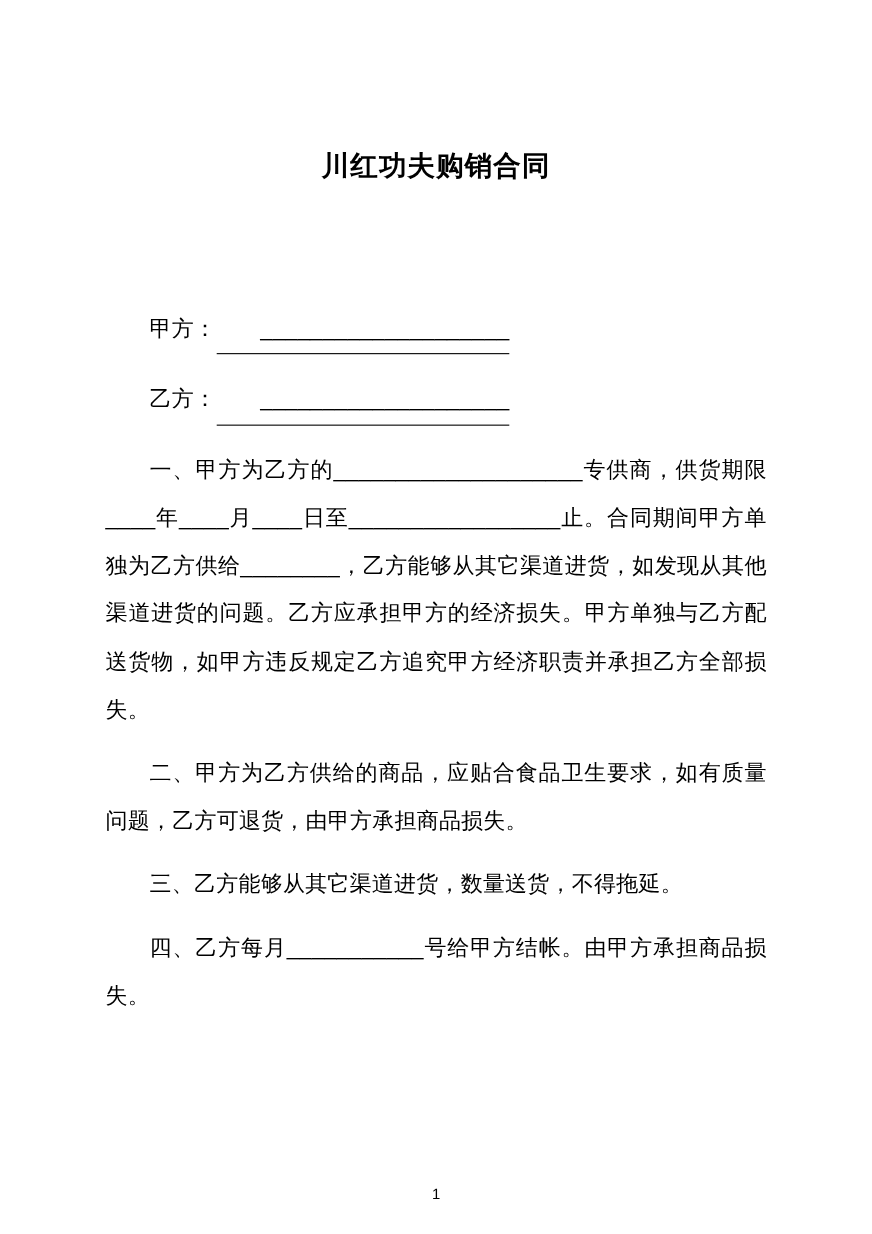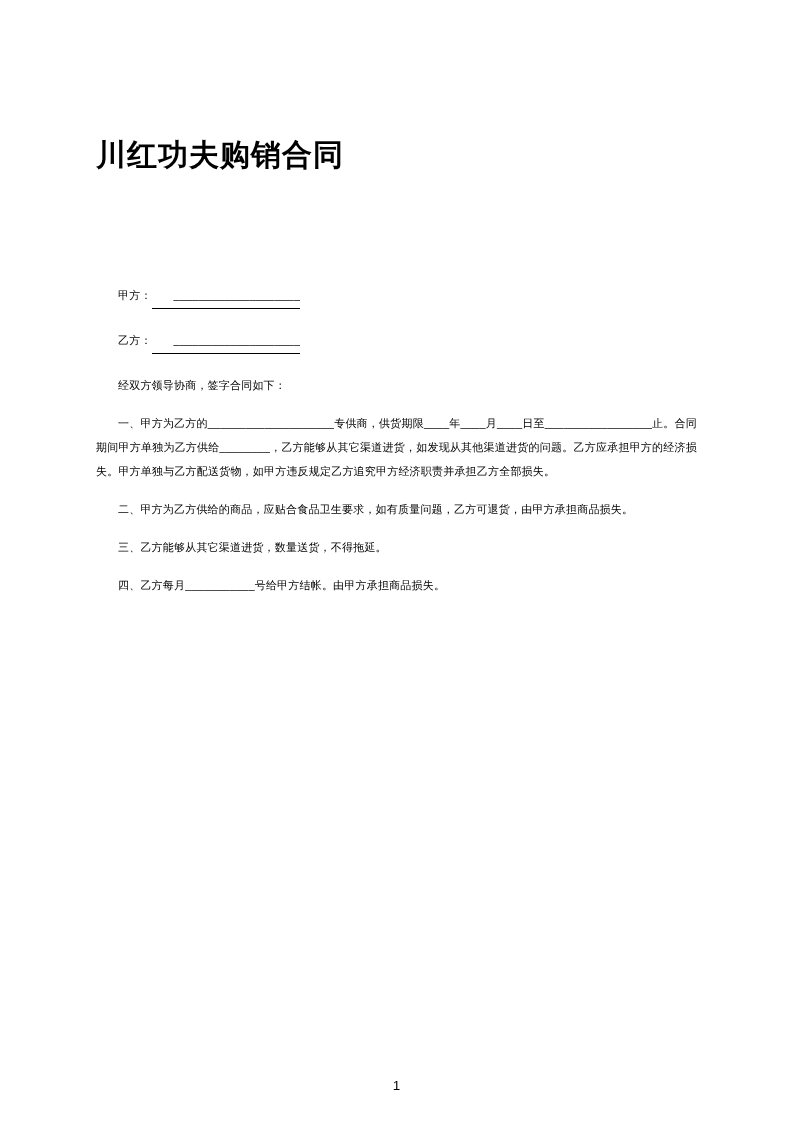--- a/index.html
+++ b/index.html
@@ -16,32 +16,33 @@
     overflow: hidden;
   }
   .page {
     position: relative;
     width: 793px;
     height: 1122px;
     box-sizing: border-box;
     padding: 0 96px;
   }
   .doc-title {
-    font-size: 30px;
+    text-align: center;
+    font-size: 25px;
     font-weight: bold;
     letter-spacing: 1px;
     margin: 0;
     padding-top: 135px;
     line-height: 1.3;
   }
   .body-block {
     margin-top: 110px;
   }
   .para {
-    font-size: 11px;
+    font-size: 20px;
     line-height: 2.18;
     margin: 0 0 14px 0;
     text-align: justify;
     letter-spacing: 0.2px;
   }
   .para.indent {
     text-indent: 2em;
   }
   .para.party {
     margin-bottom: 20px;
@@ -72,21 +73,20 @@
   <div class="body-block">
 
     <p class="para party">
       <span>甲方：</span><span class="blank">____________________</span>
     </p>
 
     <p class="para party">
       <span>乙方：</span><span class="blank">____________________</span>
     </p>
 
-    <p class="para indent">经双方领导协商，签字合同如下：</p>
 
     <p class="para indent">一、甲方为乙方的____________________专供商，供货期限____年____月____日至_________________止。合同期间甲方单独为乙方供给________，乙方能够从其它渠道进货，如发现从其他渠道进货的问题。乙方应承担甲方的经济损失。甲方单独与乙方配送货物，如甲方违反规定乙方追究甲方经济职责并承担乙方全部损失。</p>
     <p class="para indent">二、甲方为乙方供给的商品，应贴合食品卫生要求，如有质量问题，乙方可退货，由甲方承担商品损失。</p>
     <p class="para indent">三、乙方能够从其它渠道进货，数量送货，不得拖延。</p>
     <p class="para indent">四、乙方每月___________号给甲方结帐。由甲方承担商品损失。</p>
 
   </div>
 
   <div class="page-number">1</div>
 

